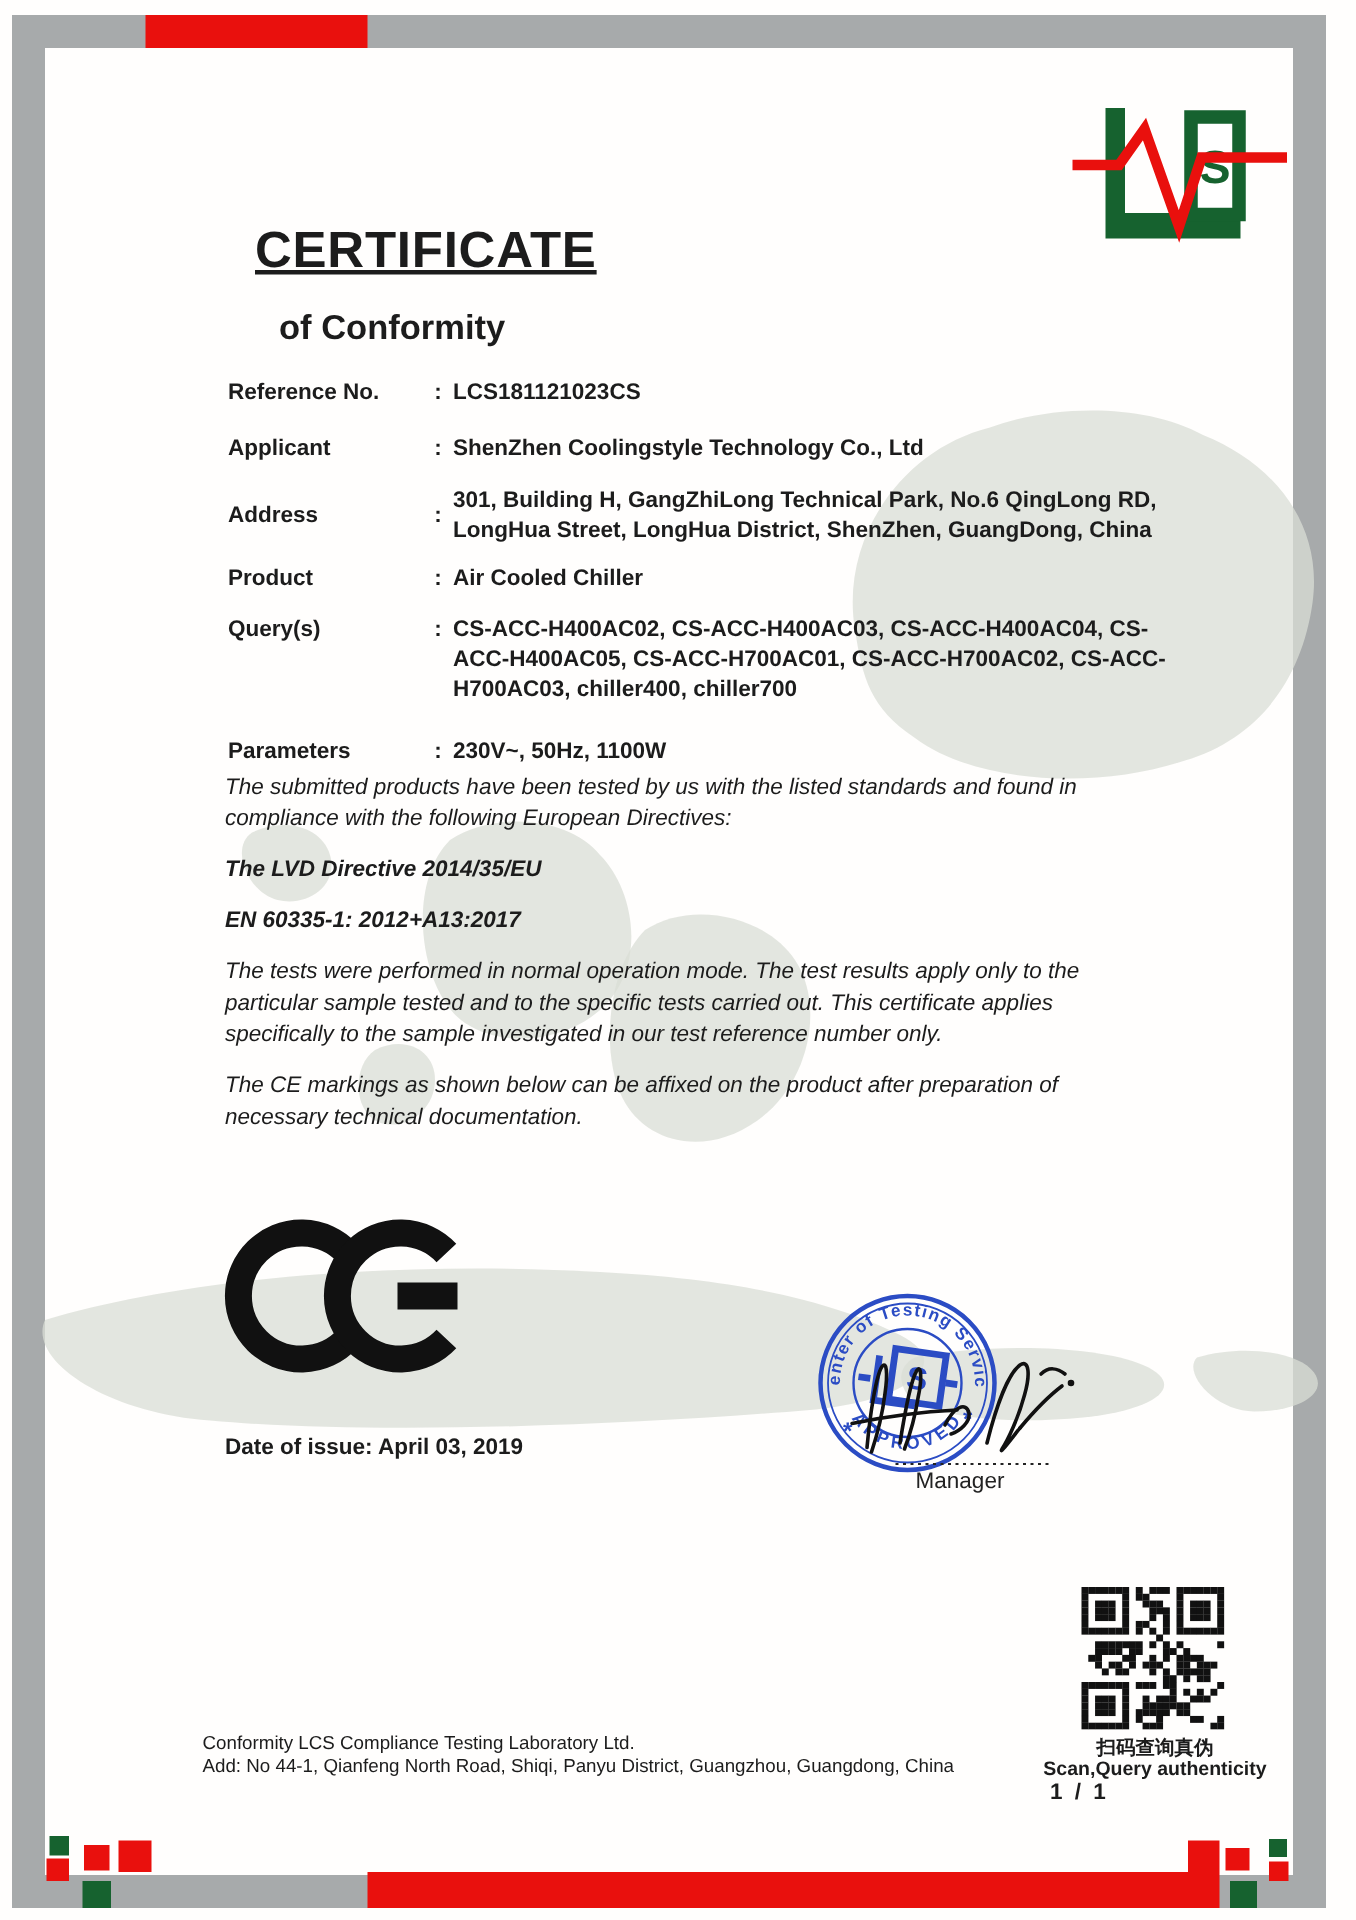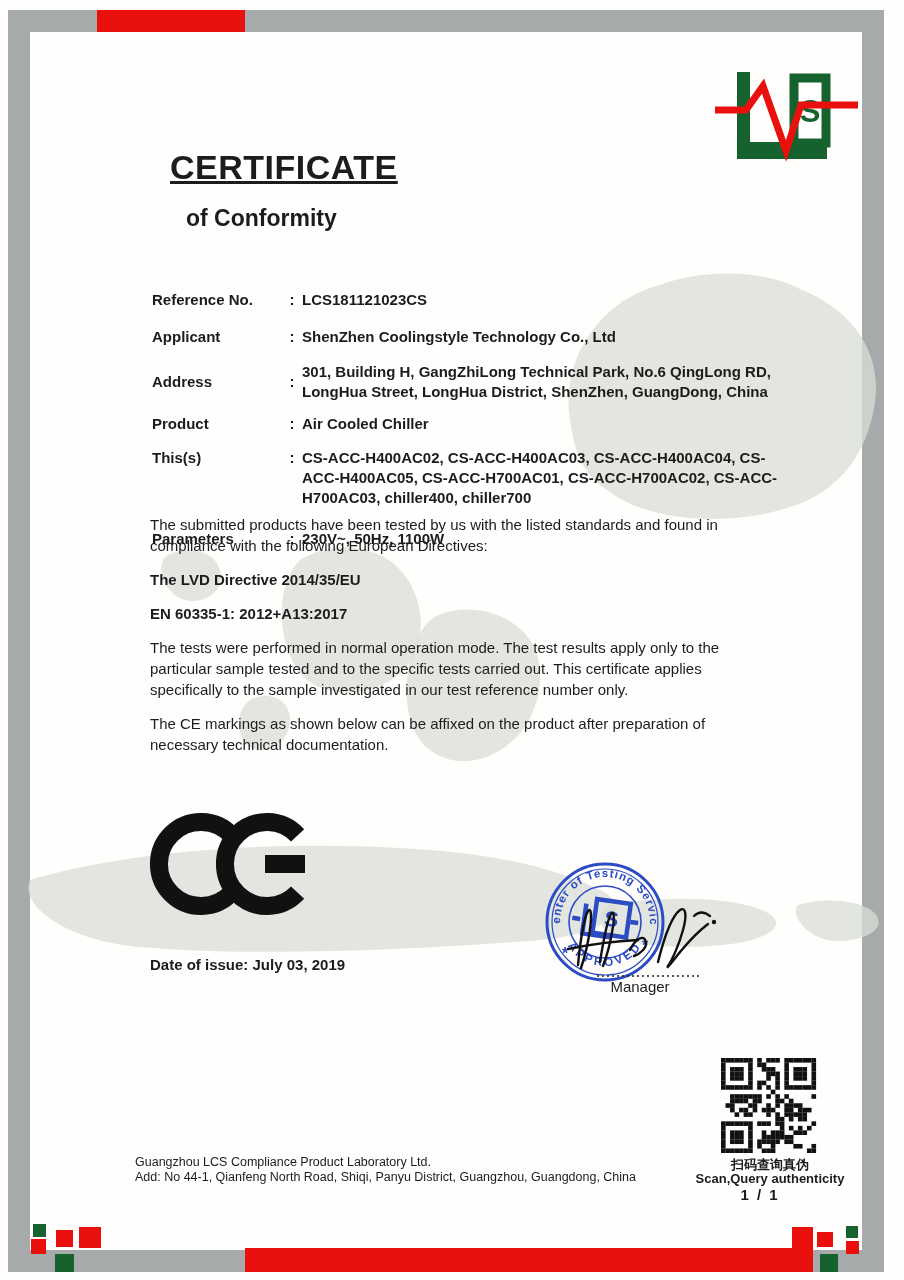--- a/index.html
+++ b/index.html
@@ -27,32 +27,32 @@
   .sq{position:absolute;z-index:4;}
   .sq.red{background:var(--accent-red);}
   .sq.green{background:var(--brand-green);}
   
   .map-svg{position:absolute;left:0;top:0;z-index:1;}
   .map-blob{fill:var(--map-gray);opacity:.75;}
   
   .content{position:absolute;left:0;top:0;width:100%;height:100%;z-index:2;}
   .title-main{position:absolute;left:166px;top:144px;font-size:34px;font-weight:bold;letter-spacing:.5px;margin:4px;text-decoration:underline;}
   .title-sub{position:absolute;left:169px;top:188px;font-size:23px;font-weight:bold;margin:17px;}
-  .fields{position:absolute;left:152px;top:252px;width:628px;margin-top:38px;}
+  .fields{position:absolute;left:152px;top:252px;width:628px;}
   .field-row{display:flex;font-size:15px;font-weight:bold;line-height:20px;}
   .field-label{flex:0 0 130px;}
   .field-colon{flex:0 0 20px;text-align:center;}
   .field-value{flex:1;}
   .field-row:nth-child(1){margin-bottom:17px;}
   .field-row:nth-child(2){margin-bottom:15px;}
   .field-row:nth-child(3){margin-bottom:12px;align-items:center;}
   .field-row:nth-child(4){margin-bottom:14px;}
   .field-row:nth-child(5){margin-bottom:21px;}
   .paras{position:absolute;left:150px;top:514px;width:632px;font-size:15px;line-height:21px;}
-  .paras p{margin:0 16px 8px 0;}
+  .paras p{margin:0 16px 8px 0;font-style:italic;}
   .paras p.bold{font-weight:bold;}
   .date-issue{position:absolute;left:150px;top:956px;font-size:15px;font-weight:bold;}
   
   .logo-svg{position:absolute;left:710px;top:64px;z-index:2;}
   .logo-green{fill:var(--brand-green);}
   .logo-s{font-family:"Liberation Sans",sans-serif;font-size:31px;font-weight:bold;fill:var(--brand-green);}
   .logo-pulse{fill:none;stroke:var(--accent-red);stroke-width:7;stroke-linejoin:miter;}
   
   .ce-svg{position:absolute;left:147px;top:810px;z-index:2;}
   .ce-stroke{fill:none;stroke:#111;stroke-width:18;}
@@ -66,21 +66,21 @@
   .st-logo{stroke:var(--stamp-blue);fill:none;stroke-width:4.5;}
   .st-s{font-size:21px;}
   .sig{fill:none;stroke:#111;stroke-width:2.4;stroke-linecap:round;}
   .sig-dot{fill:#111;}
   .dotline{stroke:#222;stroke-width:1.4;stroke-dasharray:2,3;}
   .manager{font-family:"Liberation Sans",sans-serif;font-size:15px;fill:#222;}
   
   .qr-svg{position:absolute;left:720px;top:1058px;z-index:2;}
   .qr-caption-zh{position:absolute;left:700px;top:1156px;width:140px;text-align:center;font-size:13px;font-weight:bold;}
   .qr-caption-en{position:absolute;left:685px;top:1171px;width:170px;text-align:center;font-size:13px;font-weight:bold;}
-  .page-number{position:absolute;left:700px;top:1186px;width:120px;text-align:center;font-size:15px;font-weight:bold;letter-spacing:2px;}
+  .page-number{position:absolute;left:700px;top:1186px;width:120px;font-size:15px;font-weight:bold;letter-spacing:2px;}
   .footer{position:absolute;left:135px;top:1155px;width:570px;font-size:12.5px;line-height:15px;}
   .footer div{white-space:nowrap;}
 </style>
 </head>
 <body>
 
 <div class="page">
 
   <svg class="map-svg" width="904" height="1280" viewBox="0 0 904 1280">
     <path class="map-blob" d="M570,420 C560,360 600,300 660,285 C700,270 762,268 802,290 C852,310 882,352 875,402 C868,452 840,492 790,507 C730,527 650,522 610,492 C580,472 575,452 570,420 Z"></path>
@@ -138,21 +138,21 @@
         <span class="field-label">Address</span>
         <span class="field-colon">:</span>
         <span class="field-value">301, Building H, GangZhiLong Technical Park, No.6 QingLong RD, LongHua Street, LongHua District, ShenZhen, GuangDong, China</span>
       </div>
       <div class="field-row">
         <span class="field-label">Product</span>
         <span class="field-colon">:</span>
         <span class="field-value">Air Cooled Chiller</span>
       </div>
       <div class="field-row">
-        <span class="field-label">This(s)</span>
+        <span class="field-label">Query(s)</span>
         <span class="field-colon">:</span>
         <span class="field-value">CS-ACC-H400AC02, CS-ACC-H400AC03, CS-ACC-H400AC04, CS-ACC-H400AC05, CS-ACC-H700AC01, CS-ACC-H700AC02, CS-ACC-H700AC03, chiller400, chiller700</span>
       </div>
       <div class="field-row">
         <span class="field-label">Parameters</span>
         <span class="field-colon">:</span>
         <span class="field-value">230V~, 50Hz, 1100W</span>
       </div>
     </div>
 
@@ -163,21 +163,21 @@
       <p style="margin-top:13px;">The tests were performed in normal operation mode. The test results apply only to the particular sample tested and to the specific tests carried out. This certificate applies specifically to the sample investigated in our test reference number only.</p>
       <p style="margin-top:13px;">The CE markings as shown below can be affixed on the product after preparation of necessary technical documentation.</p>
     </div>
 
     <svg class="ce-svg" width="160" height="108" viewBox="0 0 160 108">
       <path class="ce-stroke" d="M 84.6 25.3 A 42 42 0 1 0 84.6 82.7"></path>
       <path class="ce-stroke" d="M 150.6 25.3 A 42 42 0 1 0 150.6 82.7"></path>
       <path class="ce-stroke" d="M 118 54 h 40"></path>
     </svg>
 
-    <div class="date-issue">Date of issue: July 03, 2019</div>
+    <div class="date-issue">Date of issue: April 03, 2019</div>
 
     <svg class="stamp-svg" width="210" height="150" viewBox="0 0 210 150">
       <circle class="st-ring" cx="65" cy="67" r="58" stroke-width="3"></circle>
       <circle class="st-ring" cx="65" cy="67" r="53" stroke-width="1.2"></circle>
       <circle class="st-ring" cx="65" cy="67" r="36" stroke-width="1.6"></circle>
       <defs>
         <path id="arcTop" d="M 20,67 A 45,45 0 0 1 110,67"></path>
         <path id="arcBottom" d="M 21,67 A 44,44 0 0 0 109,67"></path>
       </defs>
       <text class="st-text st-arc">
@@ -428,18 +428,18 @@
         <rect x="10" y="20" width="1.02" height="1.02" fill="#111"></rect>
         <rect x="11" y="20" width="1.02" height="1.02" fill="#111"></rect>
         <rect x="19" y="20" width="1.02" height="1.02" fill="#111"></rect>
         <rect x="20" y="20" width="1.02" height="1.02" fill="#111"></rect>
       </svg>
     <div class="qr-caption-zh">扫码查询真伪</div>
     <div class="qr-caption-en">Scan,Query authenticity</div>
     <div class="page-number">1 / 1</div>
 
     <div class="footer">
-      <div>Guangzhou LCS Compliance Product Laboratory Ltd.</div>
+      <div>Conformity LCS Compliance Testing Laboratory Ltd.</div>
       <div>Add: No 44-1, Qianfeng North Road, Shiqi, Panyu District, Guangzhou, Guangdong, China</div>
     </div>
 
   </div>
 </div>
 
 </body></html>

